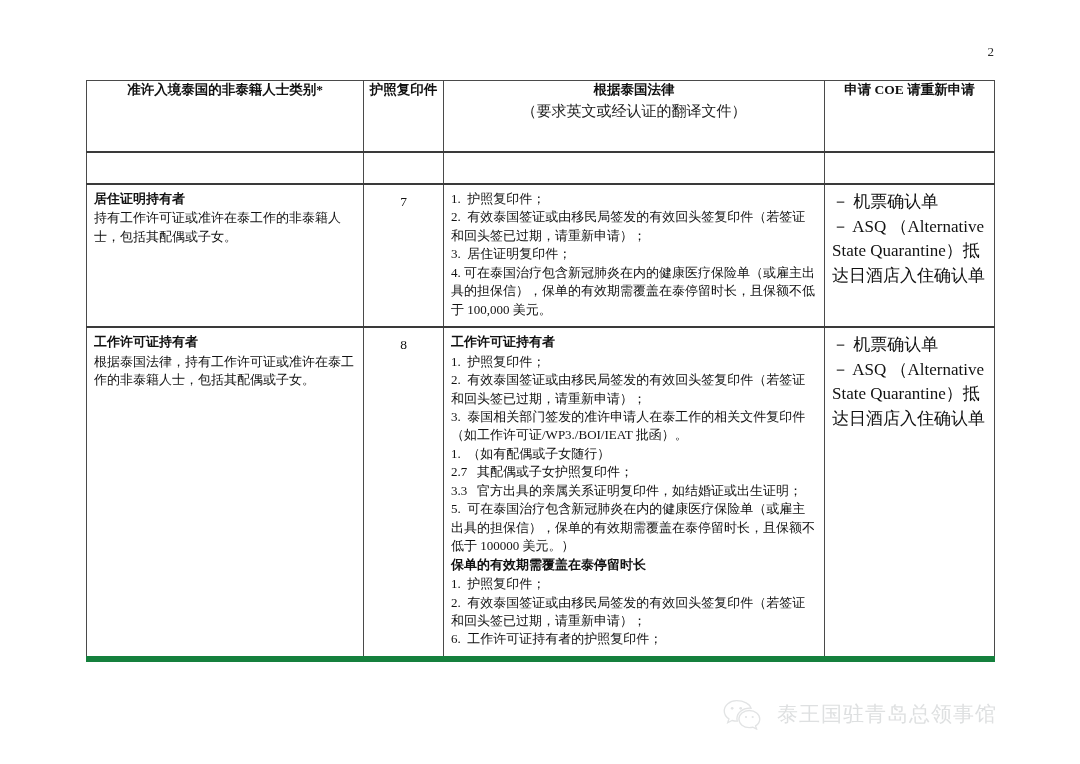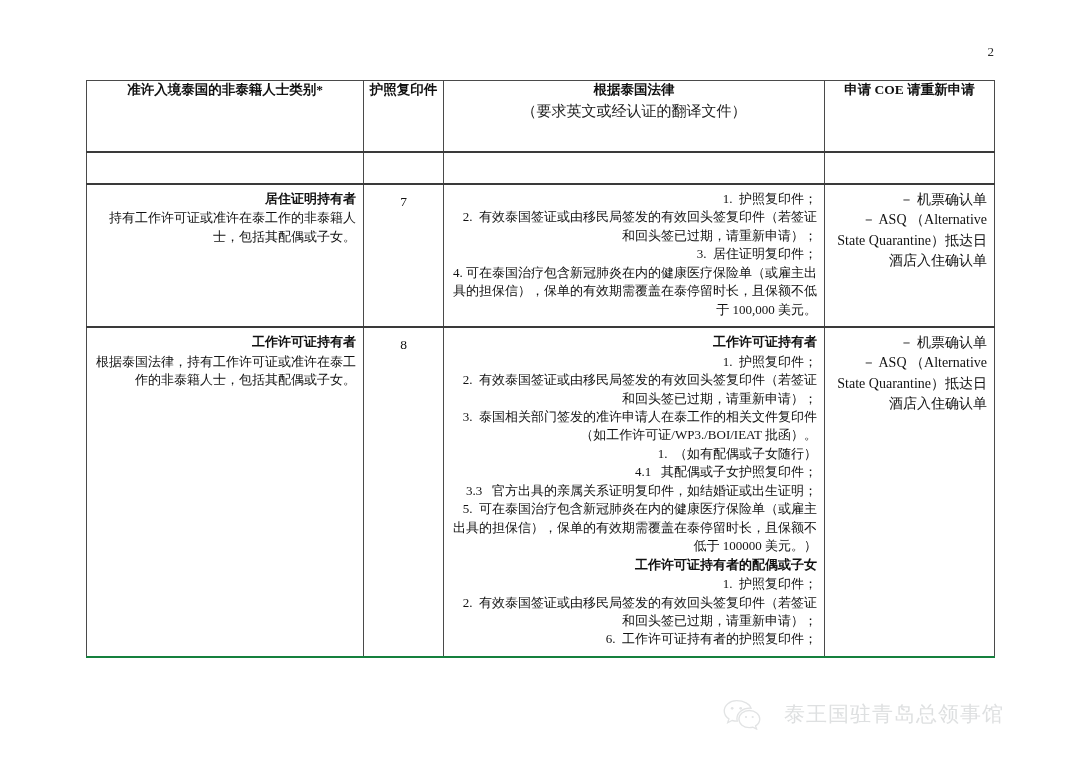--- a/index.html
+++ b/index.html
@@ -79,61 +79,60 @@
     height: 30px;
     border-top: 2px solid #3a3a3a;
   }
 
   
   tr.data-row td {
     padding: 5px 7px 7px 7px;
     font-size: 13px;
     line-height: 1.42;
     color: #111111;
-    text-align: right;
   }
   tr.data-row td.cat-cell {
     border-top: 2px solid #3a3a3a;
   }
   tr.data-row td.num-cell {
     text-align: center;
     font-family: "Liberation Serif", serif;
     font-size: 13.5px;
     padding-top: 7px;
     border-top: 2px solid #3a3a3a;
   }
   tr.data-row td.docs-cell,
   tr.data-row td.coe-cell {
     border-top: 2px solid #3a3a3a;
   }
-  tr.last-row td { border-bottom: 2px solid #15803d; border-radius: 16px; }
+  tr.last-row td { border-bottom: 6px solid #15803d; border-radius: 16px; }
 
   .cell-title {
     font-weight: bold;
     display: block;
     margin-bottom: 1px;
   }
   .cell-line {
     display: block;
     white-space: pre-wrap;
   }
   .coe-cell .cell-line {
-    font-size: 14px;
+    font-size: 17px;
     line-height: 1.45;
     font-family: Liberation Serif, serif;
   }
 
   
   .watermark {
     position: absolute;
     left: 722px;
     top: 698px;
     display: flex;
     align-items: center;
-    gap: 22px;
+    gap: 15px;
     opacity: 0.85;
   }
   .wechat-icon { width: 40px; height: 32px; display: block; }
   .watermark-text {
     font-family: "DejaVu Sans", "Liberation Sans", sans-serif;
     font-size: 21px;
     color: #d9dbdc;
     letter-spacing: 1px;
     white-space: nowrap;
   }
@@ -199,24 +198,24 @@
             <span class="cell-title">工作许可证持有者</span>
             <span class="cell-line">根据泰国法律，持有工作许可证或准许在泰工作的非泰籍人士，包括其配偶或子女。</span>
           </td>
           <td class="num-cell">8</td>
           <td class="docs-cell">
             <span class="cell-title">工作许可证持有者</span>
             <span class="cell-line">1.  护照复印件；</span>
             <span class="cell-line">2.  有效泰国签证或由移民局签发的有效回头签复印件（若签证和回头签已过期，请重新申请）；</span>
             <span class="cell-line">3.  泰国相关部门签发的准许申请人在泰工作的相关文件复印件（如工作许可证/WP3./BOI/IEAT 批函）。</span>
             <span class="cell-line">1.  （如有配偶或子女随行）</span>
-            <span class="cell-line">4.1   其配偶或子女护照复印件；</span>
+            <span class="cell-line">2.7   其配偶或子女护照复印件；</span>
             <span class="cell-line">3.3   官方出具的亲属关系证明复印件，如结婚证或出生证明；</span>
             <span class="cell-line">5.  可在泰国治疗包含新冠肺炎在内的健康医疗保险单（或雇主出具的担保信），保单的有效期需覆盖在泰停留时长，且保额不低于 100000 美元。）</span>
-            <span class="cell-title">工作许可证持有者的配偶或子女</span>
+            <span class="cell-title">保单的有效期需覆盖在泰停留时长</span>
             <span class="cell-line">1.  护照复印件；</span>
             <span class="cell-line">2.  有效泰国签证或由移民局签发的有效回头签复印件（若签证和回头签已过期，请重新申请）；</span>
             <span class="cell-line">6.  工作许可证持有者的护照复印件；</span>
           </td>
           <td class="coe-cell">
             <span class="cell-line">－ 机票确认单</span>
             <span class="cell-line">－ ASQ （Alternative State Quarantine）抵达日酒店入住确认单</span>
           </td>
         </tr>
       </tbody>

